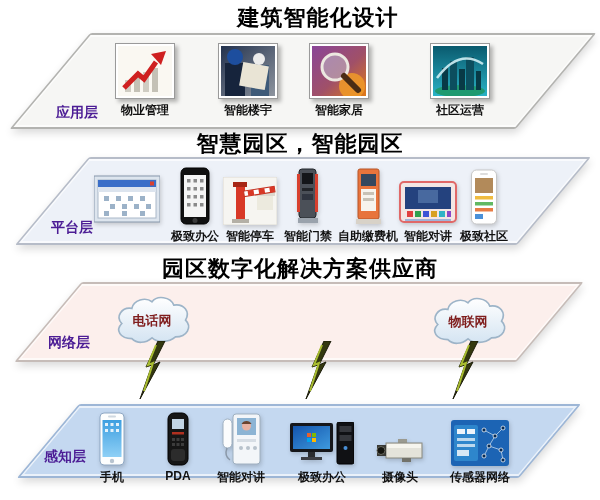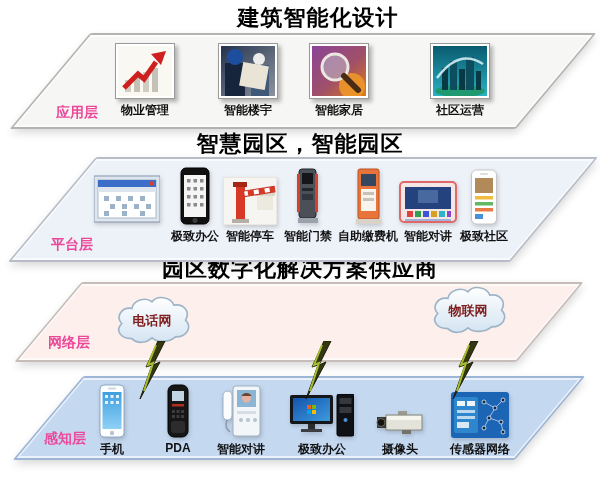--- a/index.html
+++ b/index.html
@@ -6,32 +6,32 @@
   body{width:600px;height:500px;background:#ffffff;font-family:"Liberation Sans","DejaVu Sans",sans-serif;overflow:hidden;}
   .stage{position:relative;width:600px;height:500px;}
 
   .title{position:absolute;left:0;width:100%;text-align:center;font-size:22px;font-weight:900;color:#000;letter-spacing:1px;white-space:nowrap;}
   .t1{top:3px;padding-left:18px;}
   .t2{top:129px;}
   .t3{top:254px;}
 
   .layer{position:absolute;left:0;width:600px;}
   .l1{top:33px;height:96px;}
-  .l2{top:157px;height:105px;}
+  .l2{top:157px;height:88px;}
   .l3{top:282px;height:80px;}
-  .l4{top:376px;height:84px;}
+  .l4{top:404px;height:74px;}
 
   .slab{position:absolute;top:0;bottom:0;transform:skewX(-40deg);border:2px solid;border-radius:2px;
         box-shadow:4px 4px 7px rgba(0,0,0,0.15), inset 0 0 0 2px rgba(255,255,255,0.65);}
   .slab1{left:50px;right:44px;background:#f6f6f4;border-color:#b3b3b0;}
   .slab2{left:52px;right:46px;background:#edf1f8;border-color:#b6bcc8;}
   .slab3{left:48px;right:50px;background:#fcefec;border-color:#c6bcb8;}
   .slab4{left:48px;right:50px;background:#c4d8f0;border-color:#9db6d6;}
 
-  .lname{position:absolute;transform:translateX(-50%);font-size:14px;font-weight:800;color:#ec4899;white-space:nowrap;}
+  .lname{position:absolute;transform:translateX(-50%);font-size:14px;font-weight:800;color:#4c1d95;white-space:nowrap;}
 
   .item{position:absolute;transform:translateX(-50%);display:flex;flex-direction:column;align-items:center;}
   .iwrap{display:flex;align-items:flex-end;justify-content:center;}
   .h56{height:56px}.h60{height:60px}
   .ilabel{margin-top:3px;font-size:12px;font-weight:700;color:#111;white-space:nowrap;}
   .icon{filter:drop-shadow(1px 2px 2px rgba(0,0,0,0.18));}
   .photo{border:1px solid #9a9a9a;background:#fff;padding:2px;box-shadow:3px 3px 4px rgba(0,0,0,0.28);}
 
   .cloud{position:absolute;width:84px;height:52px;transform:translateX(-50%);}
   .cloud svg{position:absolute;left:0;top:0;}
@@ -279,21 +279,21 @@
               <stop offset="0" stop-color="#ffffff"></stop>
               <stop offset="1" stop-color="#d4e4f2"></stop>
             </linearGradient>
           </defs>
         <path d="M26 52 C12 52 6 42 14 34 C6 26 14 14 26 16 C28 6 42 2 50 8 C56 0 72 2 76 12 C88 10 96 20 90 30 C98 38 92 50 78 50 C70 57 56 57 50 51 C42 58 32 58 26 52 Z" fill="url(#cg1)" stroke="#9db4c8" stroke-width="2"></path>
       </svg>
       <div class="cloud-label">电话网</div>
     </div>
 
 
-    <div class="cloud" style="left:468px;top:3px">
+    <div class="cloud" style="left:468px;top:14px">
       <svg width="84" height="52" viewBox="0 0 100 62">
         <defs>
             <linearGradient id="cg3" x1="0" y1="0" x2="0" y2="1">
               <stop offset="0" stop-color="#ffffff"></stop>
               <stop offset="1" stop-color="#d4e4f2"></stop>
             </linearGradient>
           </defs>
         <path d="M26 52 C12 52 6 42 14 34 C6 26 14 14 26 16 C28 6 42 2 50 8 C56 0 72 2 76 12 C88 10 96 20 90 30 C98 38 92 50 78 50 C70 57 56 57 50 51 C42 58 32 58 26 52 Z" fill="url(#cg3)" stroke="#9db4c8" stroke-width="2"></path>
       </svg>
       <div class="cloud-label">物联网</div>

